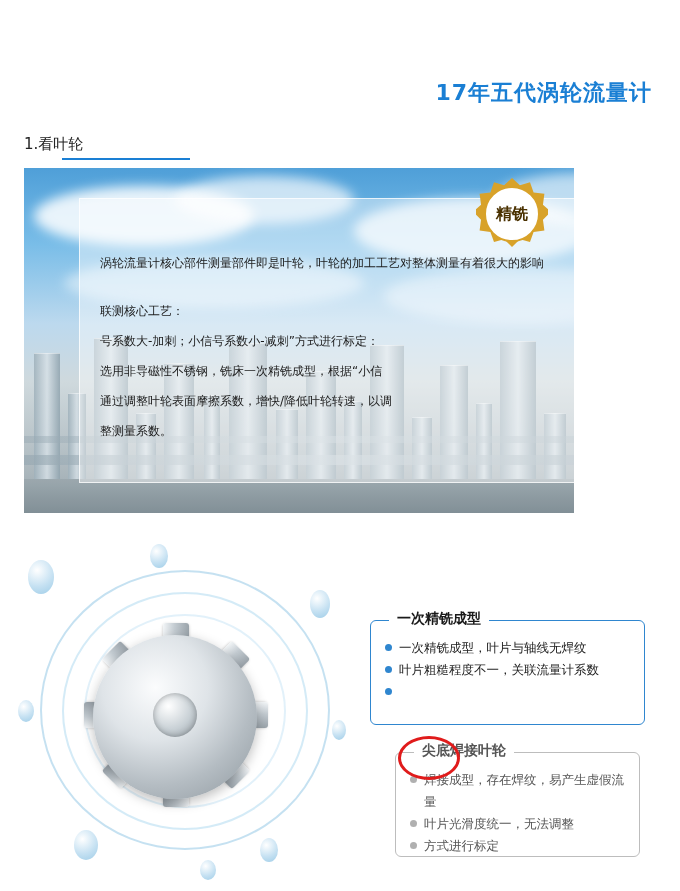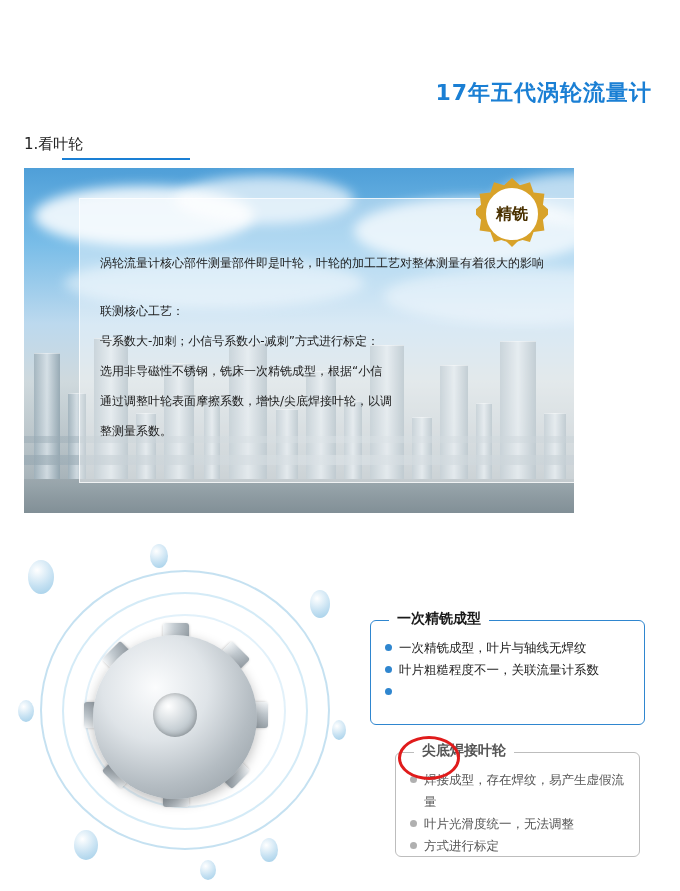--- a/index.html
+++ b/index.html
@@ -302,21 +302,21 @@
       <div class="seal-inner">精铣</div>
     </div>
   </div>
 
   <div class="photo-text">
     <p>涡轮流量计核心部件测量部件即是叶轮，叶轮的加工工艺对整体测量有着很大的影响</p>
     <div class="gap"></div>
     <p>联测核心工艺：</p>
     <p>号系数大-加刺；小信号系数小-减刺”方式进行标定：</p>
     <p>选用非导磁性不锈钢，铣床一次精铣成型，根据“小信</p>
-    <p>通过调整叶轮表面摩擦系数，增快/尖底焊接叶轮，以调</p>
+    <p>通过调整叶轮表面摩擦系数，增快/降低叶轮转速，以调</p>
     <p>整测量系数。</p>
   </div>
 
   <div class="lower">
 
     <div class="splash">
       <div class="splash-ring r1"></div>
       <div class="splash-ring r2"></div>
       <div class="splash-ring r3"></div>
       <div class="drop" style="left:18px;  top:30px;  width:26px; height:34px;"></div>

